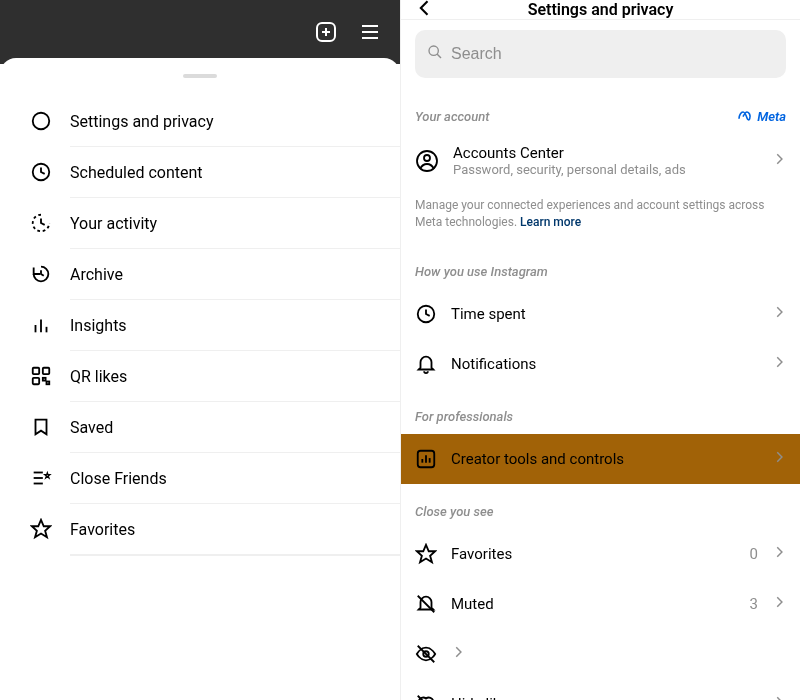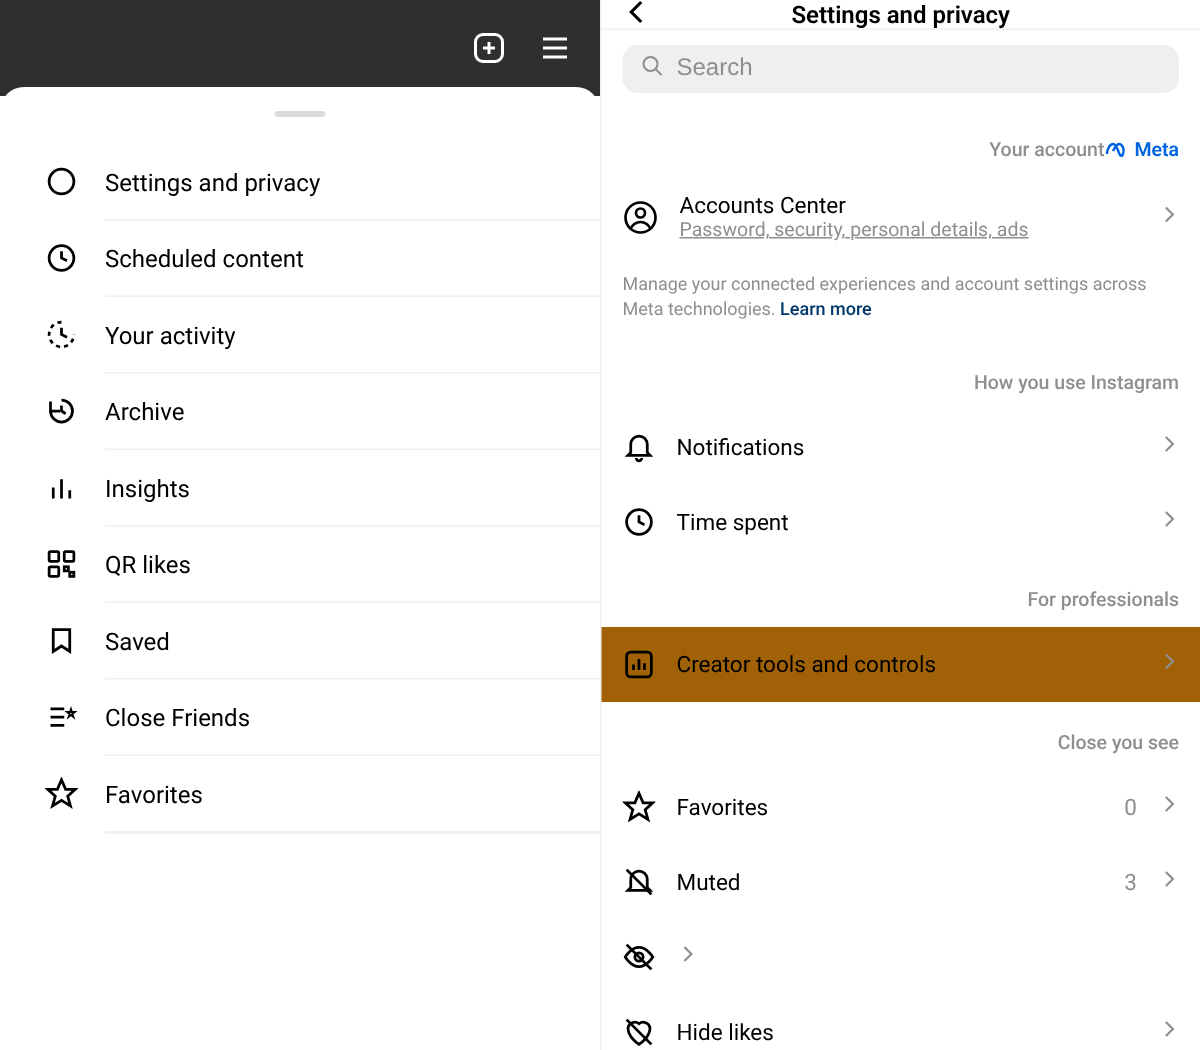--- a/index.html
+++ b/index.html
@@ -96,41 +96,42 @@
       left: 14px;
       top: 50%;
       transform: translateY(-50%);
     }
     .search-wrap {
       padding: 10px 14px;
     }
     .search-input-wrap {
       background: #efefef;
       border-radius: 10px;
-      height: 32px;
+      height: 48px;
       display: flex;
       align-items: center;
       padding: 0 12px;
       gap: 8px;
     }
     .search-input {
       border: none;
       background: transparent;
       outline: none;
       font-size: 16px;
       color: #8e8e8e;
       flex: 1;
     }
     .search-input::placeholder { color: #8e8e8e; }
 
     .section-header {
       display: flex;
       align-items: center;
-      justify-content: flex-end;
+      justify-content: space-between;
       padding: 20px 14px 10px 14px;
+      font-style: italic;
     }
     .section-header-text {
       font-size: 13px;
       color: #8e8e8e;
       font-weight: 500;
     }
     .meta-logo {
       font-size: 13px;
       font-weight: 600;
       color: #0064e0;
@@ -159,21 +160,20 @@
       flex: 1;
       min-width: 0;
     }
     .accounts-title {
       font-size: 15px;
     }
     .accounts-sub {
       font-size: 13px;
       color: #8e8e8e;
       line-height: 1.3;
-      text-decoration: underline;
     }
     .chevron {
       flex-shrink: 0;
     }
     .info-text {
       font-size: 12px;
       color: #8e8e8e;
       line-height: 1.4;
       padding: 8px 14px 14px 14px;
     }
@@ -401,39 +401,39 @@
     <span>Manage your connected experiences and account settings across Meta technologies. </span><a href="#">Learn more</a>
   </div>
   <div class="sep"></div>
 
   <div class="section-header">
     <span class="section-header-text">How you use Instagram</span>
   </div>
   <div class="settings-row">
     <span class="icon-wrap">
       <svg width="22" height="22" viewBox="0 0 24 24" fill="none" stroke="#000" stroke-width="2">
+          <circle cx="12" cy="12" r="9"></circle>
+          <polyline points="12 7 12 12 16 14"></polyline>
+        </svg>
+    </span>
+    <span class="settings-row-label">Time spent</span>
+    <span class="chevron">
+      <svg width="14" height="14" viewBox="0 0 24 24" fill="none" stroke="#8e8e8e" stroke-width="2.5">
+          <polyline points="9 4 17 12 9 20"></polyline>
+        </svg>
+    </span>
+  </div>
+  <div class="settings-row">
+    <span class="icon-wrap">
+      <svg width="22" height="22" viewBox="0 0 24 24" fill="none" stroke="#000" stroke-width="2">
           <path d="M6 16V10a6 6 0 1 1 12 0v6l2 2H4z"></path>
           <path d="M10 20a2 2 0 0 0 4 0"></path>
         </svg>
     </span>
     <span class="settings-row-label">Notifications</span>
-    <span class="chevron">
-      <svg width="14" height="14" viewBox="0 0 24 24" fill="none" stroke="#8e8e8e" stroke-width="2.5">
-          <polyline points="9 4 17 12 9 20"></polyline>
-        </svg>
-    </span>
-  </div>
-  <div class="settings-row">
-    <span class="icon-wrap">
-      <svg width="22" height="22" viewBox="0 0 24 24" fill="none" stroke="#000" stroke-width="2">
-          <circle cx="12" cy="12" r="9"></circle>
-          <polyline points="12 7 12 12 16 14"></polyline>
-        </svg>
-    </span>
-    <span class="settings-row-label">Time spent</span>
     <span class="chevron">
       <svg width="14" height="14" viewBox="0 0 24 24" fill="none" stroke="#8e8e8e" stroke-width="2.5">
           <polyline points="9 4 17 12 9 20"></polyline>
         </svg>
     </span>
   </div>
   <div class="sep"></div>
 
   <div class="section-header">
     <span class="section-header-text">For professionals</span>

